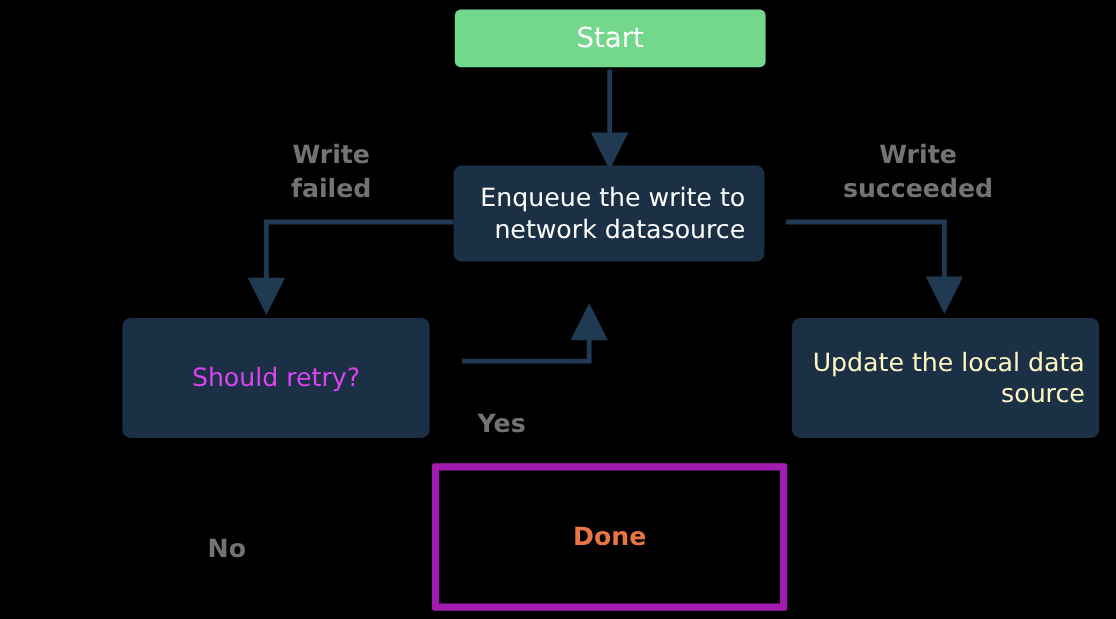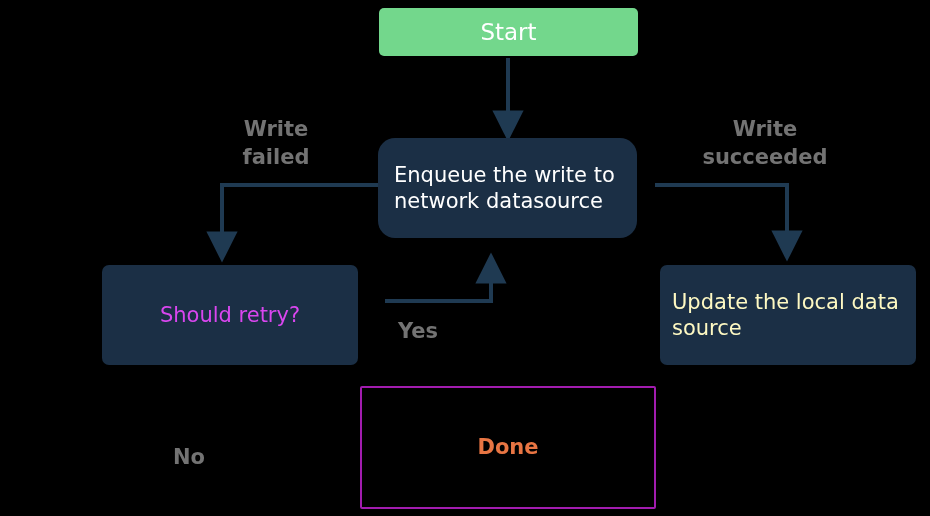--- a/index.html
+++ b/index.html
@@ -16,43 +16,43 @@
     font-family: "DejaVu Sans", "Liberation Sans", sans-serif;
   }
 
   
   .node {
     position: absolute;
     box-sizing: border-box;
     display: flex;
     align-items: center;
     justify-content: center;
-    text-align: left;
+    text-align: right;
     line-height: 1.24;
   }
 
   .node-start {
     left: 379px;
     top: 8px;
     width: 259px;
     height: 48px;
     background: #73d78c;
     border-radius: 5px;
     color: #ffffff;
     font-size: 23px;
     font-weight: 400;
   }
 
   .node-enqueue {
     left: 378px;
     top: 138px;
     width: 259px;
-    height: 100px;
+    height: 80px;
     background: #1b2f45;
-    border-radius: 17px;
+    border-radius: 7px;
     color: #ffffff;
     font-size: 21px;
     padding: 0 16px;
   }
 
   .node-retry {
     left: 102px;
     top: 265px;
     width: 256px;
     height: 100px;
@@ -74,40 +74,40 @@
     font-size: 21px;
     padding: 0 12px;
   }
 
   .node-done {
     left: 360px;
     top: 386px;
     width: 296px;
     height: 123px;
     background: transparent;
-    border: 2px solid #a21caf;
+    border: 6px solid #a21caf;
     border-radius: 2px;
     color: #e87543;
     font-size: 21px;
     font-weight: 700;
   }
 
   
   .edge-label {
     position: absolute;
     color: #737373;
     font-size: 21px;
     font-weight: 700;
     text-align: center;
     line-height: 1.34;
     white-space: pre-line;
   }
   .label-write-failed { left: 198px; top: 115px; width: 156px; }
   .label-write-succeeded { left: 676px; top: 115px; width: 178px; }
-  .label-yes { left: 398px; top: 317px; width: 100px; text-align: left; }
+  .label-yes { left: 398px; top: 339px; width: 100px; text-align: left; }
   .label-no  { left: 105px; top: 443px; width: 100px; text-align: right; }
 
   
   #edges {
     position: absolute;
     left: 0;
     top: 0;
     width: 930px;
     height: 516px;
     pointer-events: none;

